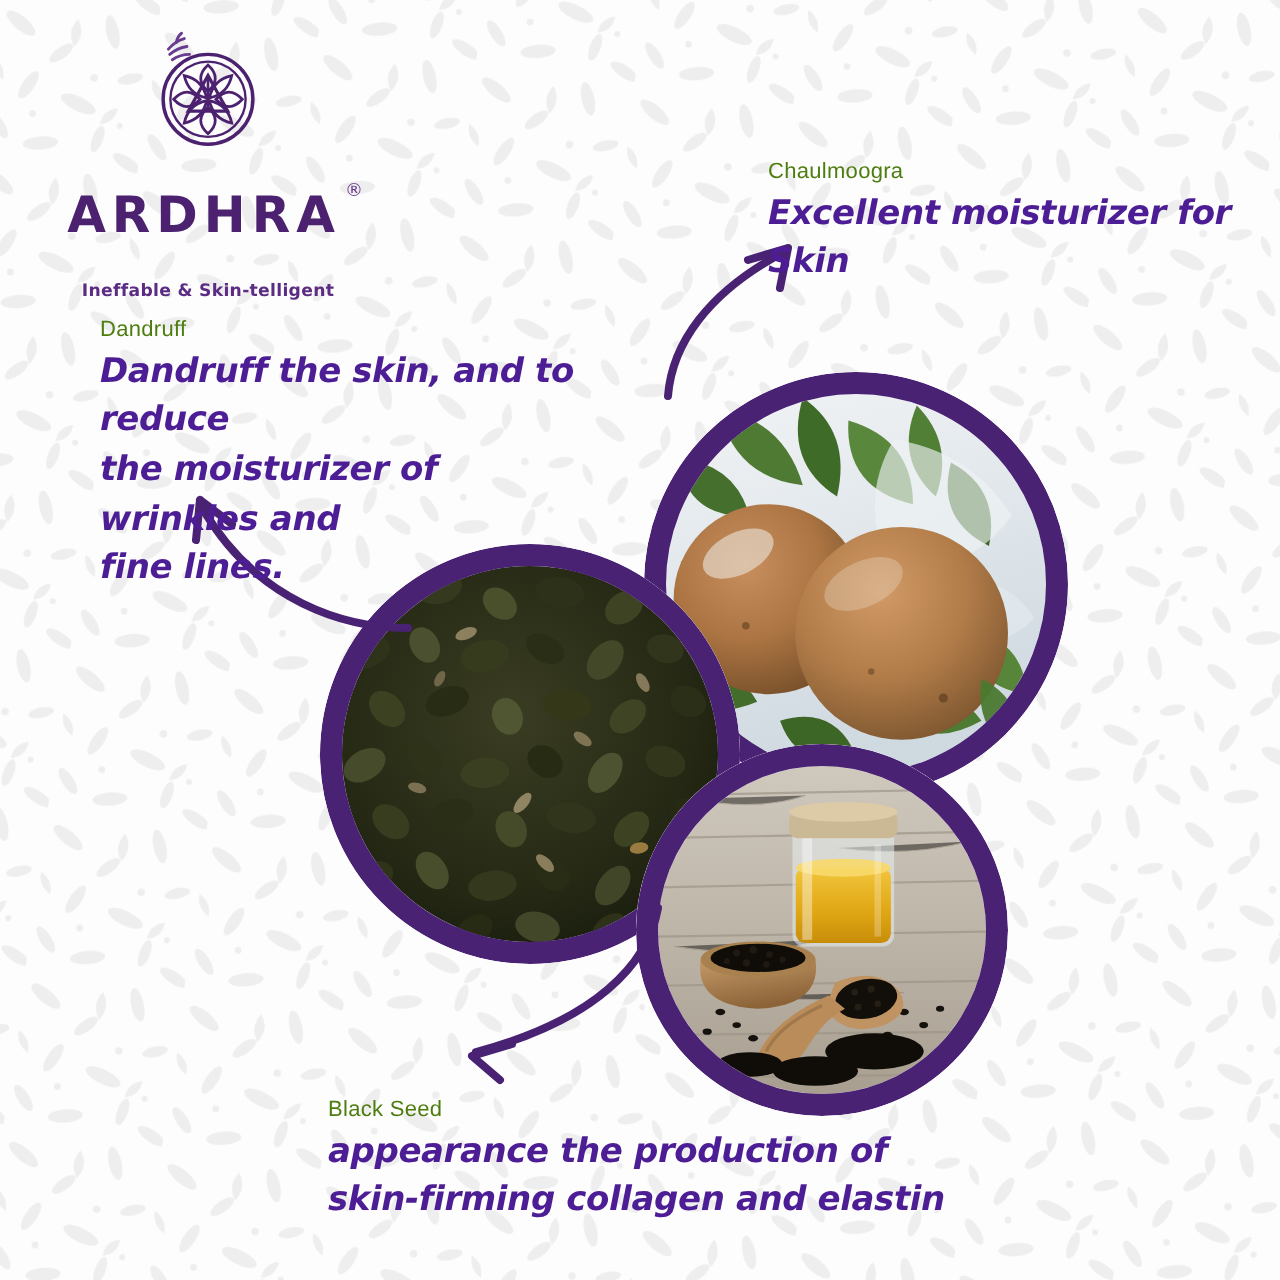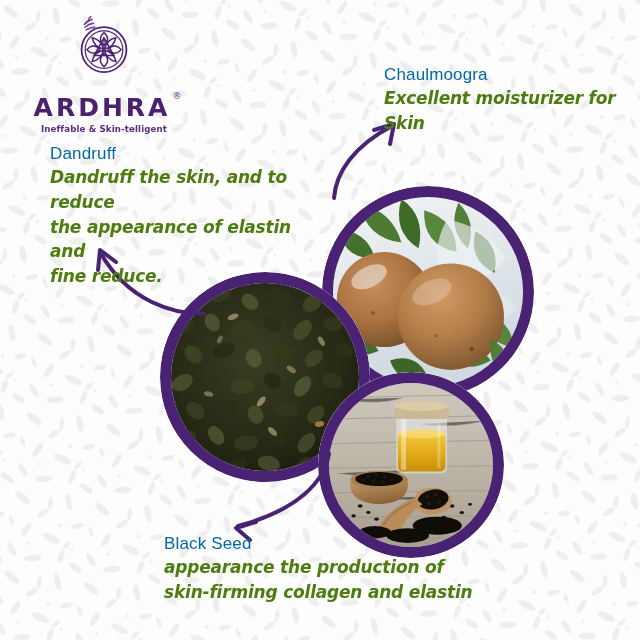--- a/index.html
+++ b/index.html
@@ -59,21 +59,21 @@
     font-weight: normal;
     letter-spacing: 0;
     color: #6A3A92;
   }
   #logo-tagline {
     font-family: "DejaVu Sans", sans-serif;
     font-weight: bold;
     font-size: 8.6px;
     letter-spacing: 0.15px;
     color: #5C2C84;
-    margin-top: 4px;
+    margin-top: 20px;
     white-space: nowrap;
   }
 
   
   .circle {
     position: absolute;
     border-radius: 50%;
     box-sizing: border-box;
     overflow: hidden;
     background: #ffffff;
@@ -102,31 +102,31 @@
 
   
   .arrow-svg { position: absolute; z-index: 5; overflow: visible; }
   #arrow-bakuchi   { left: 78px;  top: 236px; width: 130px; height: 80px; }
   #arrow-chaul     { left: 330px; top: 118px; width: 110px; height: 82px; }
   #arrow-blackseed { left: 198px; top: 452px; width: 135px; height: 92px; }
 
   
   .label {
     font-family: "Liberation Sans", sans-serif;
-    font-size: 17px;
-    color: #0369a1;
+    font-size: 11px;
+    color: #4d7c0f;
     letter-spacing: 0.15px;
     line-height: 1.25;
-    margin: 0 0 1px 0;
+    margin: 16px 0 1px 0;
     font-weight: normal;
   }
   .body {
     font-family: "DejaVu Sans", sans-serif;
     font-size: 17px;
-    color: #4d7c0f;
+    color: #4c1d95;
     line-height: 1.45;
     margin: 0;
     font-weight: 600;
     font-style: italic;
     letter-spacing: -0.2px;
   }
   .body span { display: block; }
 
   #text-chaulmoogra { position: absolute; left: 384px; top: 64px; width: 250px; z-index: 6; }
   #text-bakuchi     { position: absolute; left: 50px;  top: 143px; width: 250px; z-index: 6; }
@@ -437,22 +437,22 @@
     <div class="label">Chaulmoogra</div>
     <div class="body">
       <span>Excellent moisturizer for Skin</span>
     </div>
   </div>
 
   <div id="text-bakuchi">
     <div class="label">Dandruff</div>
     <div class="body">
       <span>Dandruff the skin, and to reduce</span>
-      <span>the appearance of elastin and</span>
-      <span>fine reduce.</span>
+      <span>the moisturizer of wrinkles and</span>
+      <span>fine lines.</span>
     </div>
   </div>
 
   <div id="text-blackseed">
     <div class="label">Black Seed</div>
     <div class="body">
       <span>appearance the production of</span>
       <span>skin-firming collagen and elastin</span>
     </div>
   </div>

